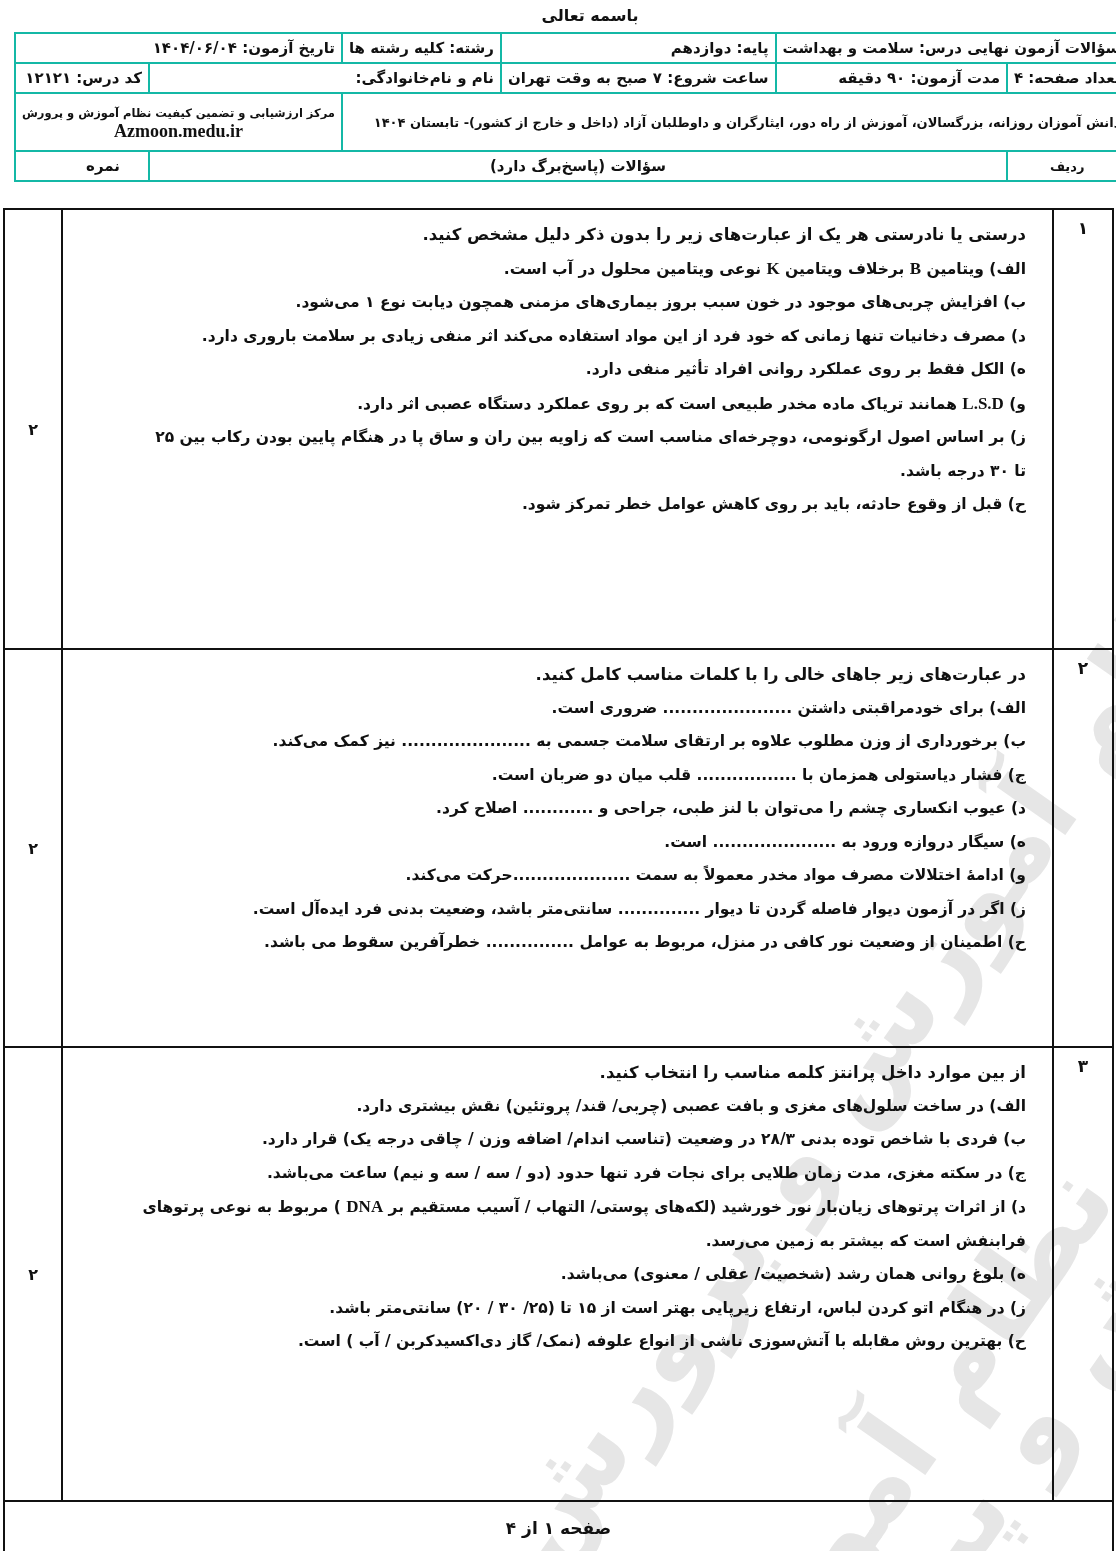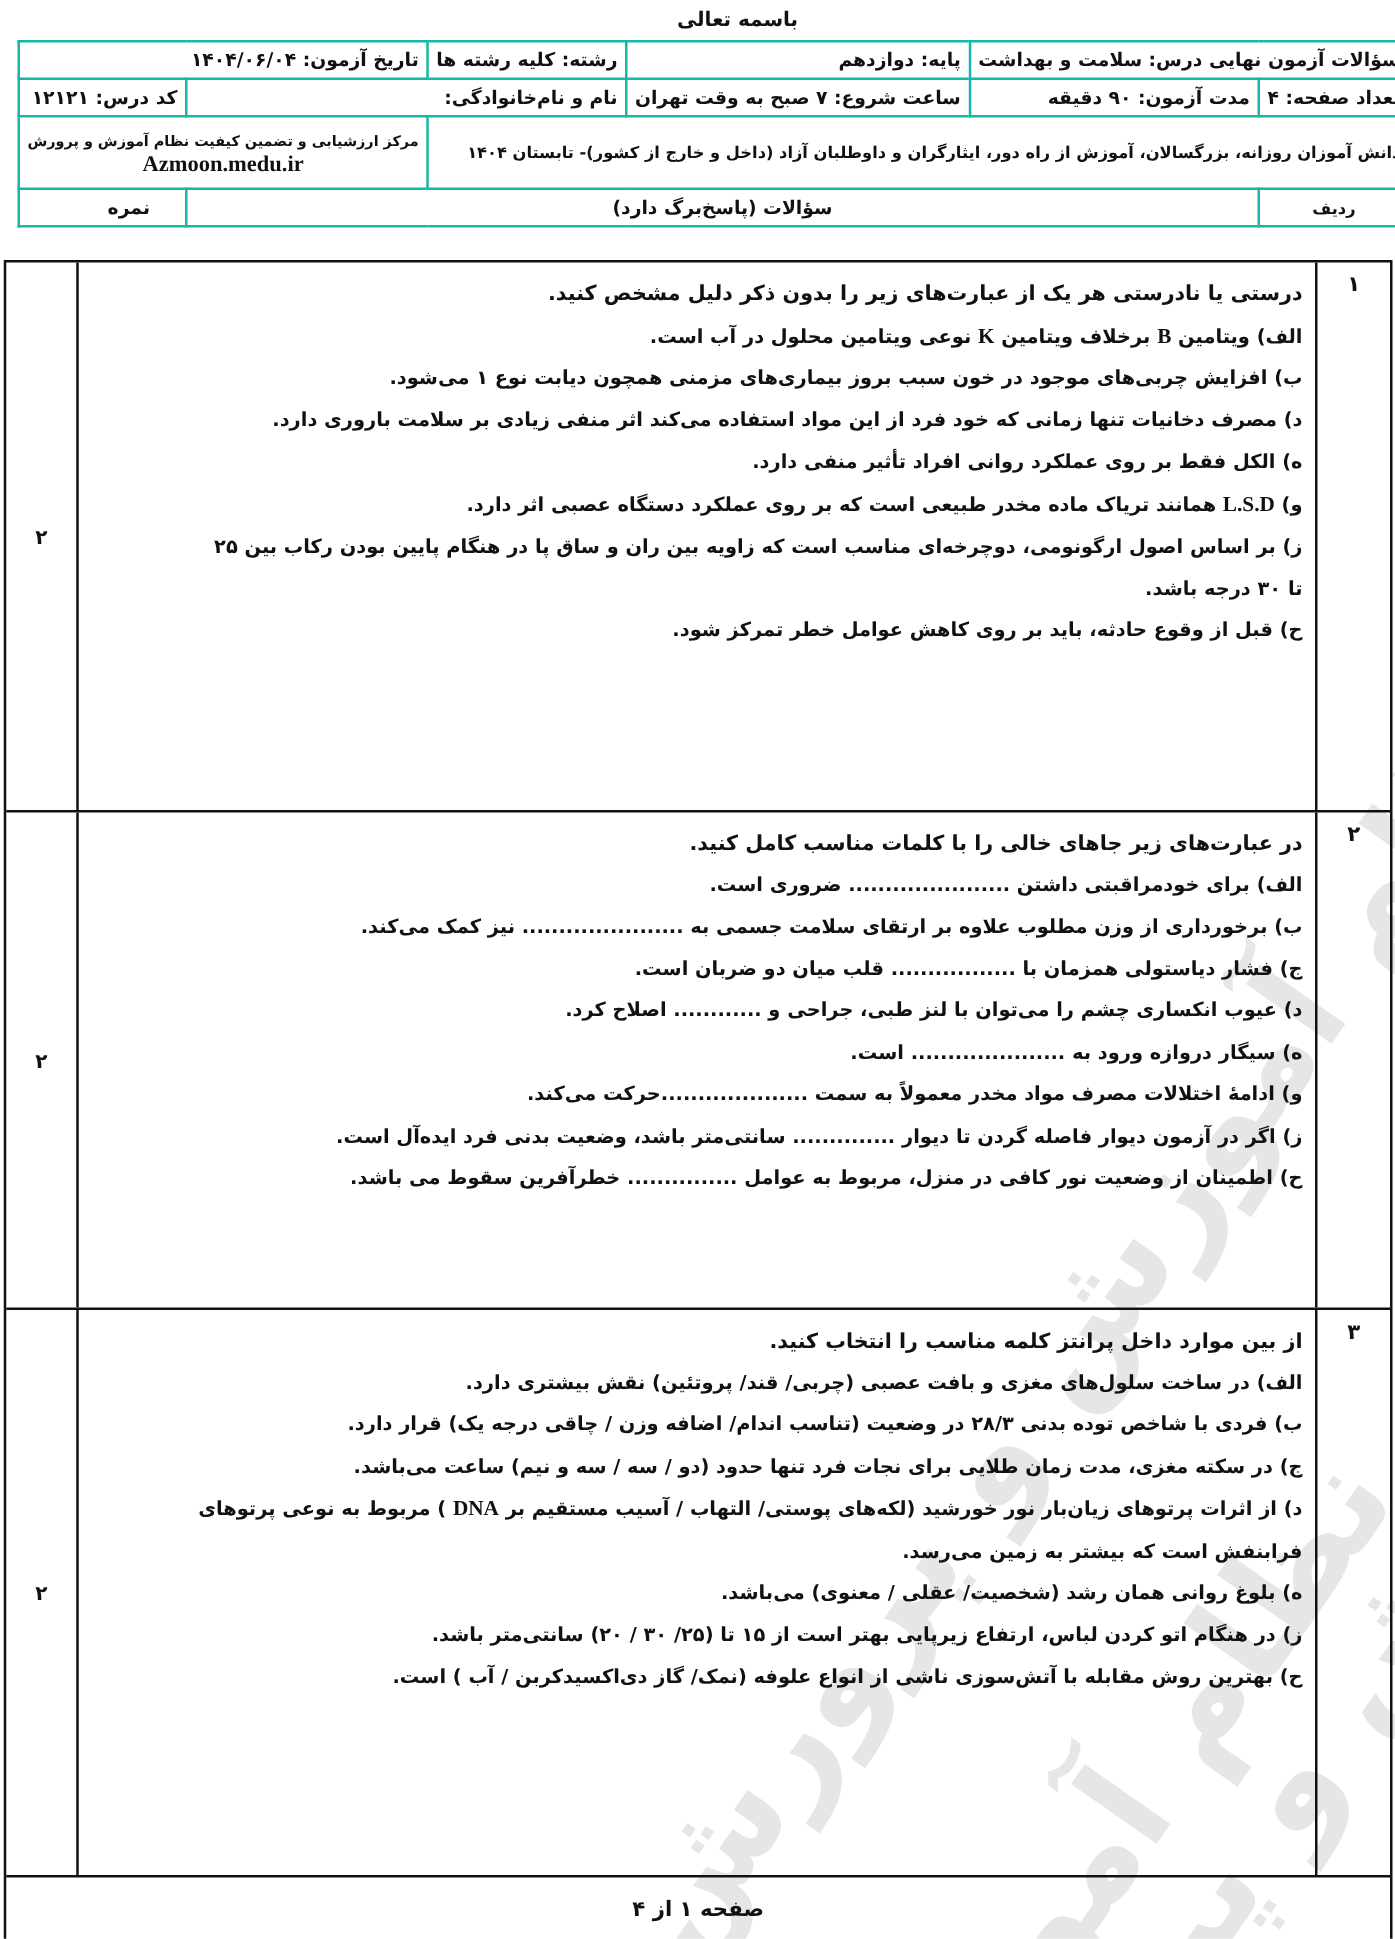--- a/index.html
+++ b/index.html
@@ -17,21 +17,21 @@
   table.hdr tr.tall td { height:56px; }
   table.hdr .small { font-size:11.5px; font-weight:bold; text-align:center; line-height:18px; }
   table.hdr .url { font-family:"Liberation Serif", serif; font-size:18px; font-weight:bold; }
   table.hdr .mid { font-size:13px; font-weight:bold; }
   .center { text-align:center; }
   .main { position:absolute; left:3px; top:208px; width:1111px; border:2px solid #111;
          box-sizing:border-box; direction:rtl; }
   .qrow { display:flex; flex-direction:row; border-bottom:2px solid #111; box-sizing:border-box; }
   .qnum { width:60px; border-left:2px solid #111; font-size:17px; font-weight:bold;
          text-align:center; padding-top:8px; box-sizing:border-box; }
-  .qbody { flex:1; padding:8px 10px 0 10px; box-sizing:border-box; font-size:15.5px;
+  .qbody { flex:1; padding:8px 26px 0 10px; box-sizing:border-box; font-size:15.5px;
          font-weight:bold; line-height:33.5px; }
   .qscore { width:58px; border-right:2px solid #111; display:flex; align-items:center;
          justify-content:center; font-size:16px; font-weight:bold; box-sizing:border-box; }
   .qtitle { font-size:16.5px; font-weight:900; }
   .latin { font-family:"Liberation Serif", serif; font-size:17px; }
   .u { text-decoration:underline; }
   .footer { height:52px; display:flex; align-items:center; justify-content:center;
          font-size:17px; font-weight:bold; }
   .line { white-space:nowrap; }
   .opt { font-weight:900; }

